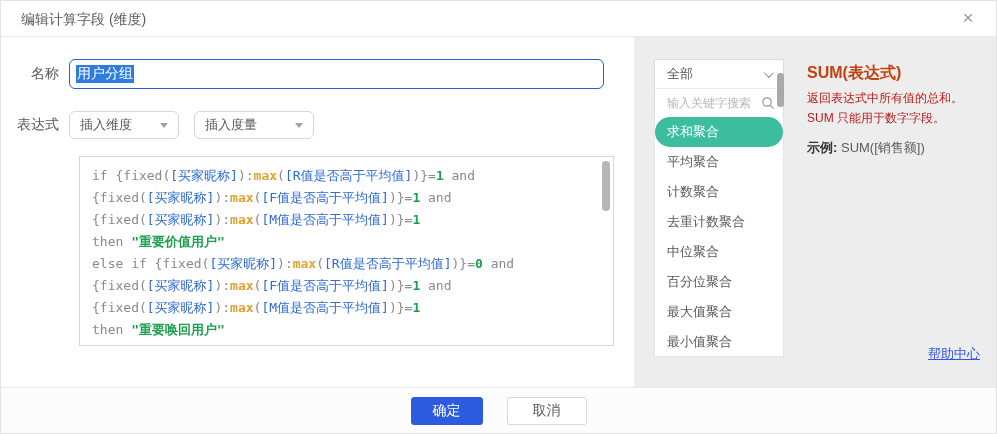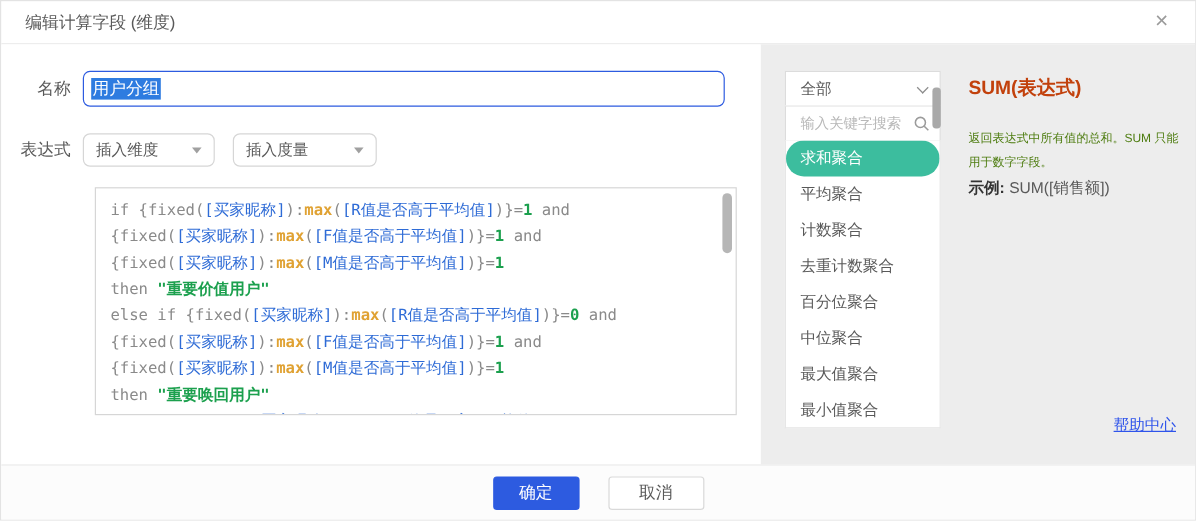--- a/index.html
+++ b/index.html
@@ -61,22 +61,22 @@
   .search-box input::placeholder { color:#b8b8b8; }
   .agg-list { position:absolute; left:20px; top:80px; width:130px; height:240px; background:#fff;
               border:1px solid #e6e6e6; border-top:none; overflow:hidden; }
   .agg-item { height:30px; line-height:30px; padding-left:12px; font-size:13px; color:#595959; cursor:pointer;border-radius:15px; }
   .agg-item.selected { background:var(--teal); color:#fff; }
   .list-scroll { position:absolute; right:1px; top:36px; width:7px; height:34px;
                  background:#a9a9a9; border-radius:3px; }
 
   .info { position:absolute; left:173px; top:26px; width:182px; }
   .info-title { font-size:16px; font-weight:bold; color:#c2410c; }
-  .info-desc { margin-top:22px; font-size:10px; color:#4d7c0f; line-height:20px; }
-  .info-example { margin-top:1px; font-size:13px; color:#595959; line-height:20px; }
+  .info-desc { margin-top:4px; font-size:12px; color:#b91c1c; line-height:20px; }
+  .info-example { margin-top:10px; font-size:13px; color:#595959; line-height:20px; }
   .info-example b { color:#333; }
   .help-link { position:absolute; right:18px; bottom:26px; font-size:13px; color:var(--link);
                text-decoration:underline; cursor:pointer; }
 
   
   .footer { position:absolute; left:0; bottom:0; width:100%; height:46px; background:#fcfcfc;
             border-top:1px solid #ebebeb; display:flex; align-items:center; justify-content:center; gap:24px; }
   .btn { height:28px; border-radius:3px; font-size:14px; cursor:pointer;
          font-family:inherit; display:flex; align-items:center; justify-content:center; }
   .btn-primary { width:72px; background:var(--accent); border:1px solid var(--accent); color:#fff; }
@@ -135,22 +135,22 @@
           <circle cx="6" cy="6" r="4.2" fill="none" stroke="#9b9b9b" stroke-width="1.3"></circle>
           <line x1="9.2" y1="9.2" x2="12.6" y2="12.6" stroke="#9b9b9b" stroke-width="1.3"></line>
         </svg>
       </div>
 
       <div class="agg-list">
           <div class="agg-item selected">求和聚合</div>
           <div class="agg-item">平均聚合</div>
           <div class="agg-item">计数聚合</div>
           <div class="agg-item">去重计数聚合</div>
+          <div class="agg-item">中位聚合</div>
           <div class="agg-item">百分位聚合</div>
-          <div class="agg-item">中位聚合</div>
           <div class="agg-item">最大值聚合</div>
           <div class="agg-item">最小值聚合</div>
         </div>
       <div class="list-scroll" style="left:143px;"></div>
 
       <div class="info">
         <div class="info-title">SUM(表达式)</div>
         <div class="info-desc">返回表达式中所有值的总和。SUM 只能用于数字字段。</div>
         <div class="info-example">
           <b>示例:</b>

